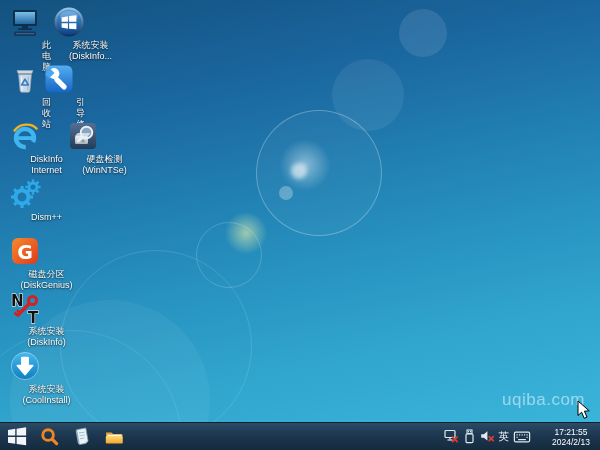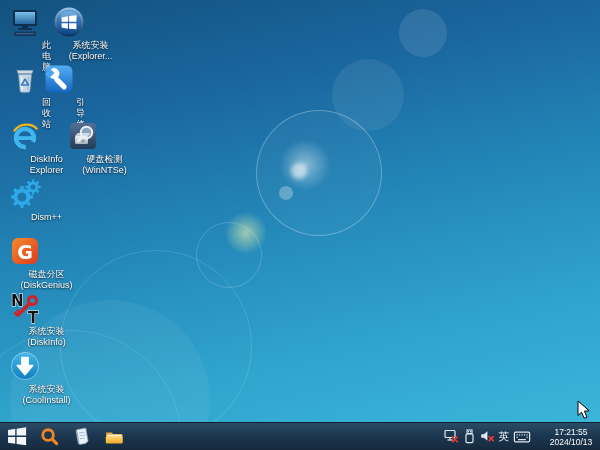--- a/index.html
+++ b/index.html
@@ -96,21 +96,21 @@
       <ellipse cx="16" cy="10" rx="9" ry="5" fill="rgba(255,255,255,.22)"></ellipse>
       <g fill="#fff" transform="translate(8.6,9.2)">
         <path d="M0,2.2 L6.3,1.1 V6.6 H0 Z"></path>
         <path d="M7.5,0.9 L14.8,0 V6.6 H7.5 Z"></path>
         <path d="M0,8 H6.3 V13.5 L0,12.4 Z"></path>
         <path d="M7.5,8 H14.8 V14.1 L7.5,13.6 Z"></path>
       </g>
     </svg>
     <div class="lbl">
       <span>系统安装</span>
-        <span>(Explorer...</span>
+        <span>(DiskInfo...</span>
     </div>
   </div>
 
   <div class="icon-cell" style="left:-2px;top:63px">
     <svg class="icon-gfx" viewBox="0 0 32 32">
       <path d="M8,7.5 h16 l-1.2,3 H9.2 Z" fill="#cfd9e2" stroke="#93a6b6" stroke-width=".7"></path>
       <path d="M9.6,11.5 h12.8 l-1.5,16.3 a1.6,1.6 0 0 1 -1.6,1.4 h-6.6 a1.6,1.6 0 0 1 -1.6,-1.4 Z" fill="rgba(223,233,241,.88)" stroke="#93a6b6" stroke-width=".7"></path>
       <line x1="12.6" y1="13.5" x2="13.2" y2="27.5" stroke="rgba(255,255,255,.8)" stroke-width="1.2"></line>
       <line x1="19.4" y1="13.5" x2="18.8" y2="27.5" stroke="rgba(160,178,192,.8)" stroke-width="1.2"></line>
       <path d="M16,16.2 l3.4,5.8 h-6.8 Z" fill="none" stroke="#3a7bbf" stroke-width="1.6" stroke-linejoin="round"></path>
@@ -139,21 +139,21 @@
   </div>
 
   <div class="icon-cell" style="left:-2px;top:120px">
     <svg class="icon-gfx" viewBox="0 0 32 32">
       <circle cx="16" cy="18" r="9" fill="none" stroke="#41b6ee" stroke-width="4.4" stroke-dasharray="3 9 44.5" transform="rotate(8 16 18)"></circle>
       <rect x="7.6" y="16.2" width="17" height="3.8" fill="#41b6ee"></rect>
       <path d="M5.5,10.5 C11,3.2 22.5,2.8 27.6,8.6" stroke="#f2b41d" stroke-width="2.4" fill="none" stroke-linecap="round"></path>
     </svg>
     <div class="lbl">
       <span>DiskInfo</span>
-        <span>Explorer</span>
+        <span>Internet</span>
     </div>
   </div>
 
   <div class="icon-cell" style="left:56px;top:120px">
     <svg class="icon-gfx" viewBox="0 0 32 32">
       <defs>
         <linearGradient id="g6" x1="0" y1="0" x2="0" y2="1">
           <stop offset="0" stop-color="#546f95"></stop>
             <stop offset="1" stop-color="#223c57"></stop>
           </linearGradient>
@@ -249,20 +249,21 @@
         </defs>
       <circle cx="16" cy="16" r="13.6" fill="url(#g10)" stroke="rgba(255,255,255,.4)" stroke-width="1"></circle>
       <path d="M12.8,7.5 h6.4 v8 h4.6 L16,24.8 L8.2,15.5 h4.6 Z" fill="#fff" stroke="#fff" stroke-width="1.4" stroke-linejoin="round"></path>
     </svg>
     <div class="lbl">
       <span>系统安装</span>
         <span>(CoolInstall)</span>
     </div>
   </div>
 
+  <div class="watermark">uqiba.com</div>
   <svg class="cursor" viewBox="0 0 14 20">
     <path d="M1,1 L1,15.5 L4.6,12.2 L7.2,18.3 L10,17.1 L7.4,11.2 L12.2,10.8 Z" fill="#fff" stroke="#000" stroke-width="1"></path>
   </svg>
 </div>
 
 <div class="taskbar">
   <div class="tb-btn tb-gap">
     <svg width="19" height="19" viewBox="0 0 21 21">
       <g fill="#f2f6fa">
         <path d="M0,3.2 L8,2 V9.5 H0 Z"></path>
@@ -344,16 +345,16 @@
             <rect x="10.5" y="4.3" width="1.2" height="1.2"></rect>
           <rect x="13" y="4.3" width="1.2" height="1.2"></rect>
           <rect x="3" y="6.8" width="1.2" height="1.2"></rect>
             <rect x="13" y="6.8" width="1.2" height="1.2"></rect>
           <rect x="4.6" y="9" width="7.8" height="1.2"></rect>
         </g>
       </svg>
     </div>
     <div class="clock">
       <div>17:21:55</div>
-      <div>2024/10/13</div>
+      <div>2024/2/13</div>
     </div>
   </div>
 </div>
 
 </body></html>

